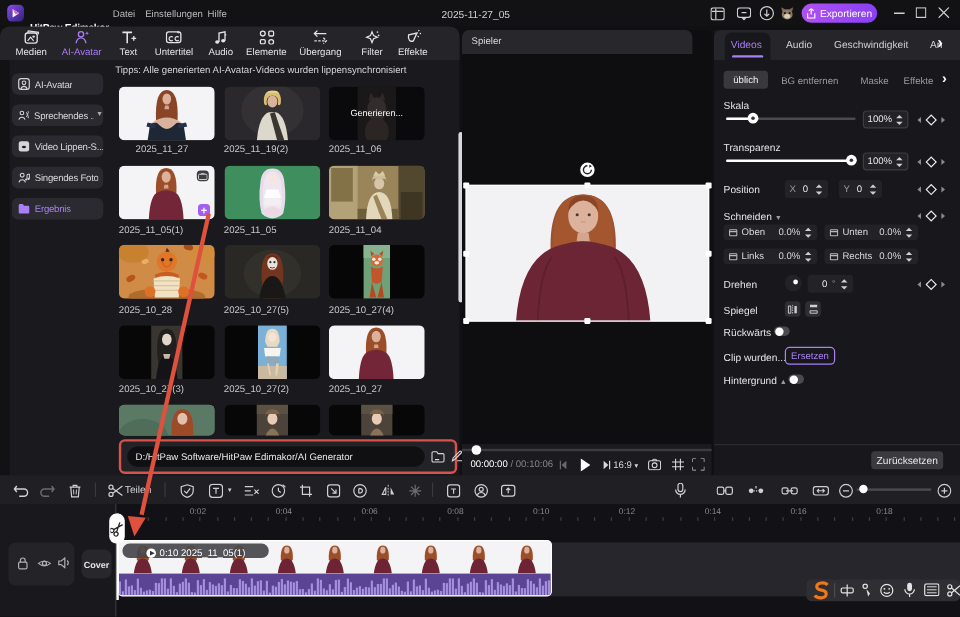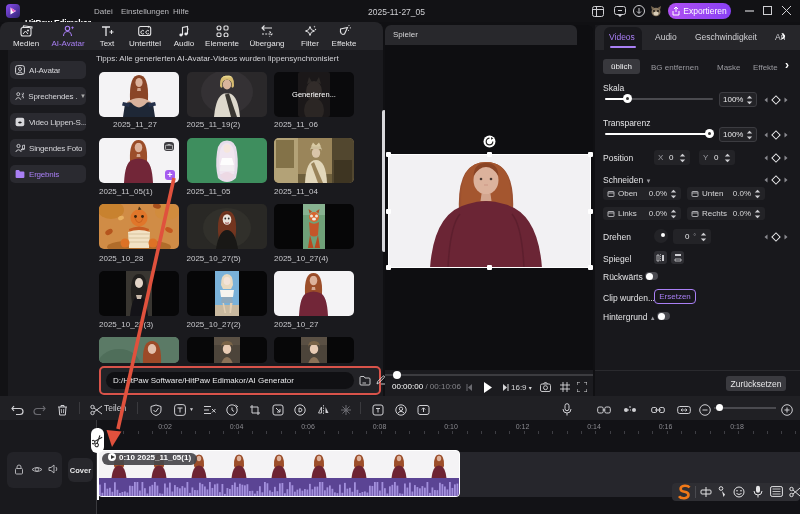--- a/index.html
+++ b/index.html
@@ -1068,21 +1068,21 @@
         <rect x="340" y="4.742268041237114" width="1.8" height="13.257731958762886" fill="#a390dd"></rect>
         <rect x="342.5" y="6.103092783505154" width="1.8" height="11.896907216494846" fill="#a390dd"></rect>
         <rect x="345" y="8.45360824742268" width="1.8" height="9.54639175257732" fill="#a390dd"></rect>
         <rect x="347.5" y="11.422680412371134" width="1.8" height="6.577319587628866" fill="#a390dd"></rect>
         <rect x="350" y="4" width="1.8" height="14" fill="#a390dd"></rect>
         <rect x="352.5" y="9.938144329896907" width="1.8" height="8.061855670103093" fill="#a390dd"></rect>
         <rect x="355" y="6.3505154639175245" width="1.8" height="11.649484536082475" fill="#a390dd"></rect>
         <rect x="357.5" y="5.608247422680412" width="1.8" height="12.391752577319588" fill="#a390dd"></rect>
       </svg>
     </div>
-  <div class="abs" style="left:3px;top:2px;height:12px;background:rgba(70,70,75,0.92);border-radius:6px;display:flex;align-items:flex-start;padding:0 6px;gap:3px;font-size:8px;color:#fff;font-weight:bold;">
+  <div class="abs" style="left:3px;top:2px;height:12px;background:rgba(70,70,75,0.92);border-radius:6px;display:flex;align-items:flex-end;padding:0 20px;gap:3px;font-size:8px;color:#fff;">
     <span style="display:inline-block;width:8px;height:8px;border-radius:50%;background:#fff;position:relative;">
         <span style="position:absolute;left:2.5px;top:1.5px;width:0;height:0;border-left:4px solid #333;border-top:2.5px solid transparent;border-bottom:2.5px solid transparent;"></span>
       </span>
     0:10 2025_11_05(1)
   </div>
 </div>
 
 <div class="abs" style="left:97px;top:428px;width:1.5px;height:72px;background:#fff;"></div>
 <div class="abs" style="left:91px;top:428px;width:13px;height:25px;background:#fff;border-radius:6px;"></div>
 <svg class="abs" style="left:92px;top:432px;" width="11" height="17" viewBox="0 0 11 17">

